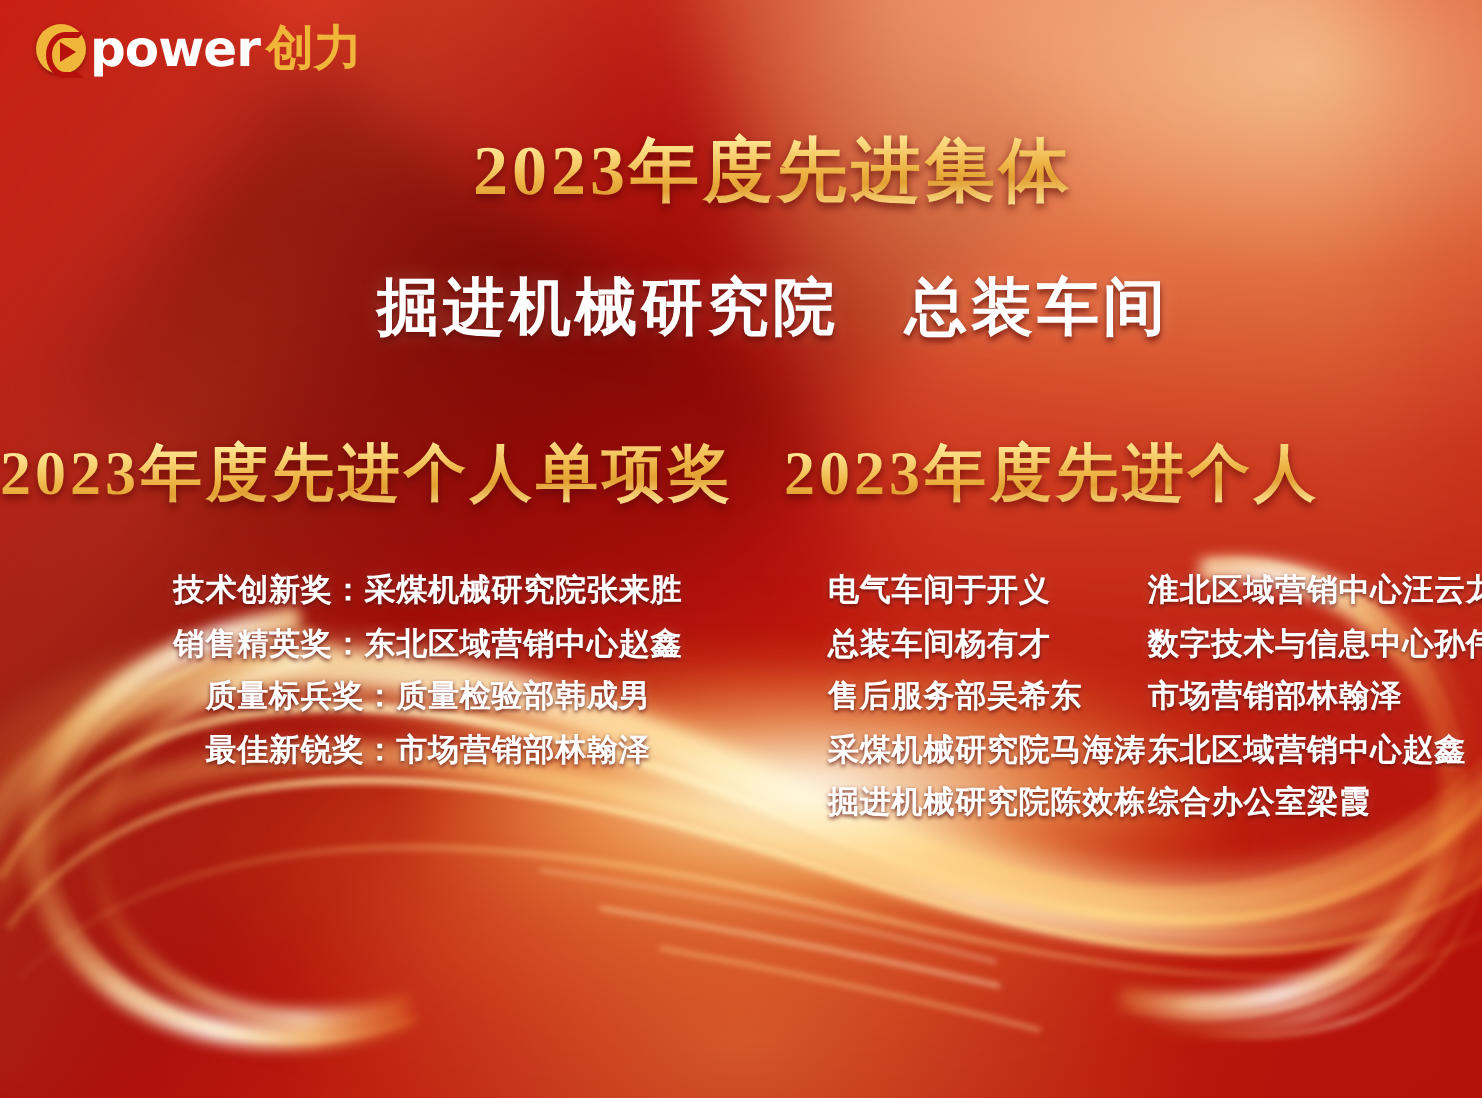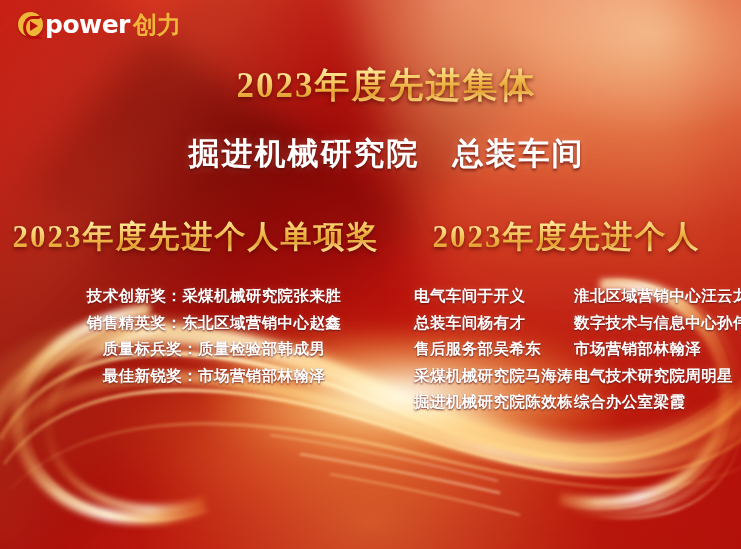--- a/index.html
+++ b/index.html
@@ -121,21 +121,21 @@
   #sub-title .white-title { font-size: 31px; }
 
   
   .heads-row {
     position: absolute;
     top: 216px;
     left: 0;
     width: 741px;
     display: flex;
   }
-  .head-cell { flex: 1 1 0; text-align: center; }
+  .head-cell { flex: 1 1 0; }
   .head-cell.left  { flex: 0 0 392px; }
   .head-cell.right { flex: 0 0 349px; }
   .heads-row .gold-title { font-size: 31px; }
 
   
   .lists-row {
     position: absolute;
     top: 283px;
     left: 0;
     width: 741px;
@@ -357,21 +357,21 @@
       <div class="award-line">
         <span class="name-a">总装车间杨有才</span>
         <span class="name-b">数字技术与信息中心孙伟伟</span>
       </div>
       <div class="award-line">
         <span class="name-a">售后服务部吴希东</span>
         <span class="name-b">市场营销部林翰泽</span>
       </div>
       <div class="award-line">
         <span class="name-a">采煤机械研究院马海涛</span>
-        <span class="name-b">电气技术研究院周明星</span>
+        <span class="name-b">东北区域营销中心赵鑫</span>
       </div>
       <div class="award-line">
         <span class="name-a">掘进机械研究院陈效栋</span>
         <span class="name-b">综合办公室梁霞</span>
       </div>
     </div>
 
   </div>
 
 </div>

